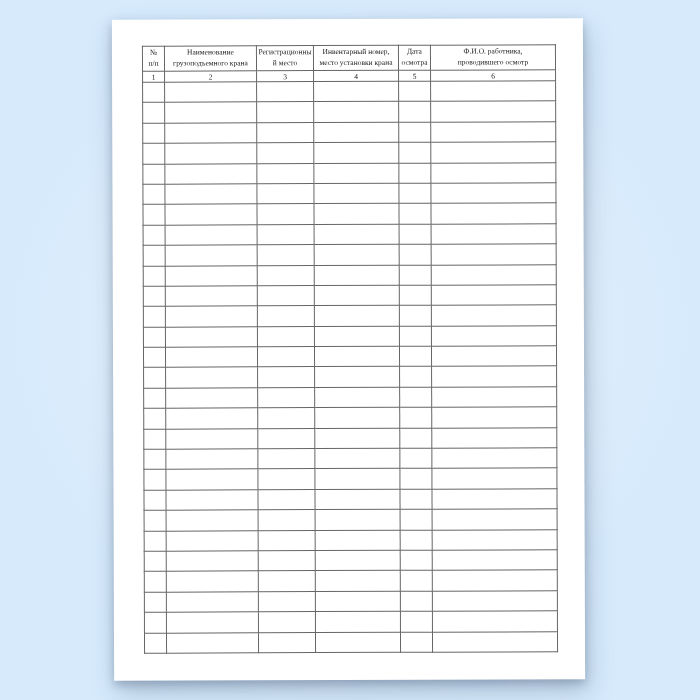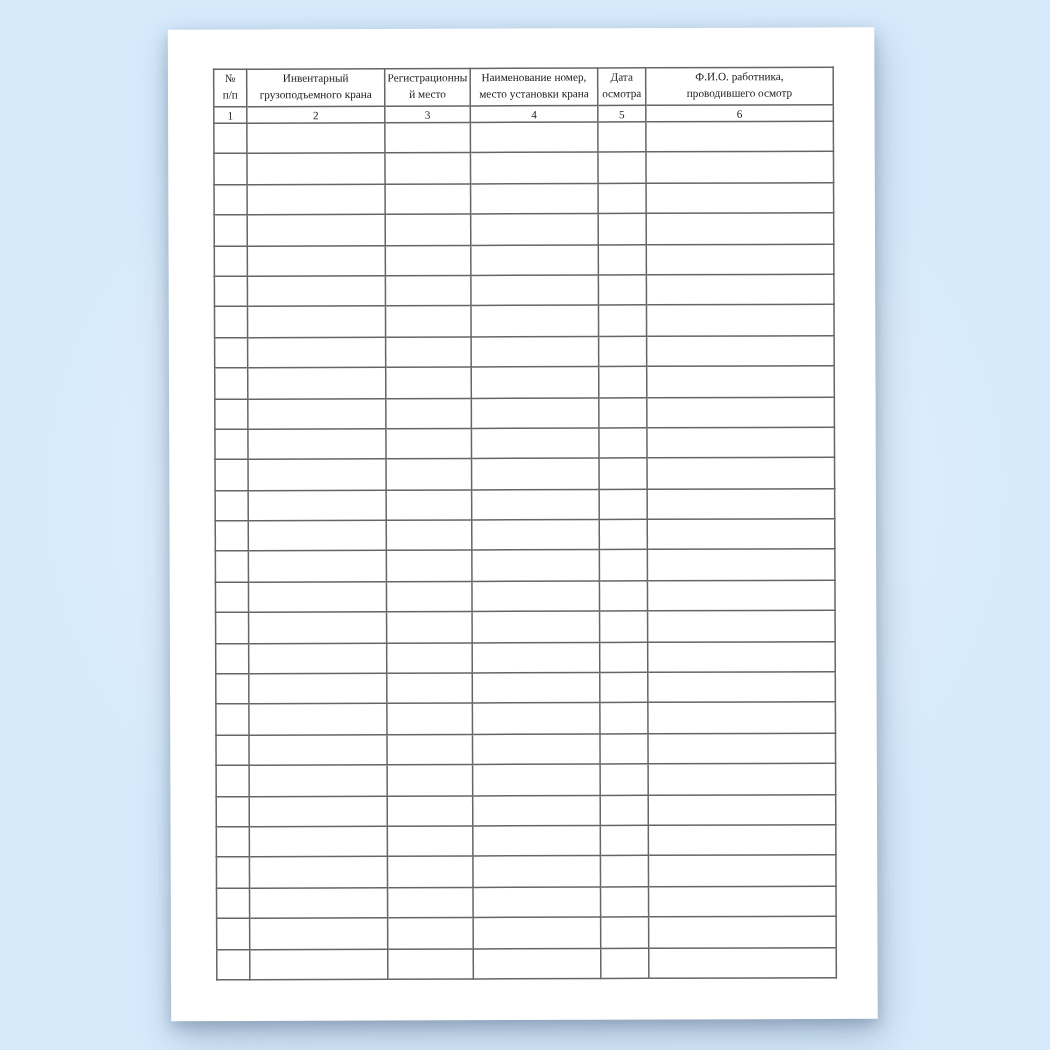--- a/index.html
+++ b/index.html
@@ -80,25 +80,25 @@
         <col style="width:92px">
         <col style="width:57px">
         <col style="width:85px">
         <col style="width:32px">
         <col style="width:125px">
       </colgroup>
       <thead>
         <tr class="header-row">
           <th>№
 п/п</th>
-          <th>Инвентарный
+          <th>Наименование
 грузоподъемного крана</th>
           <th>Регистрационны
 й место</th>
-          <th>Наименование номер,
+          <th>Инвентарный номер,
 место установки крана</th>
           <th>Дата
 осмотра</th>
           <th>Ф.И.О. работника,
 проводившего осмотр</th>
         </tr>
         <tr class="index-row">
           <td>1</td>
           <td>2</td>
           <td>3</td>

